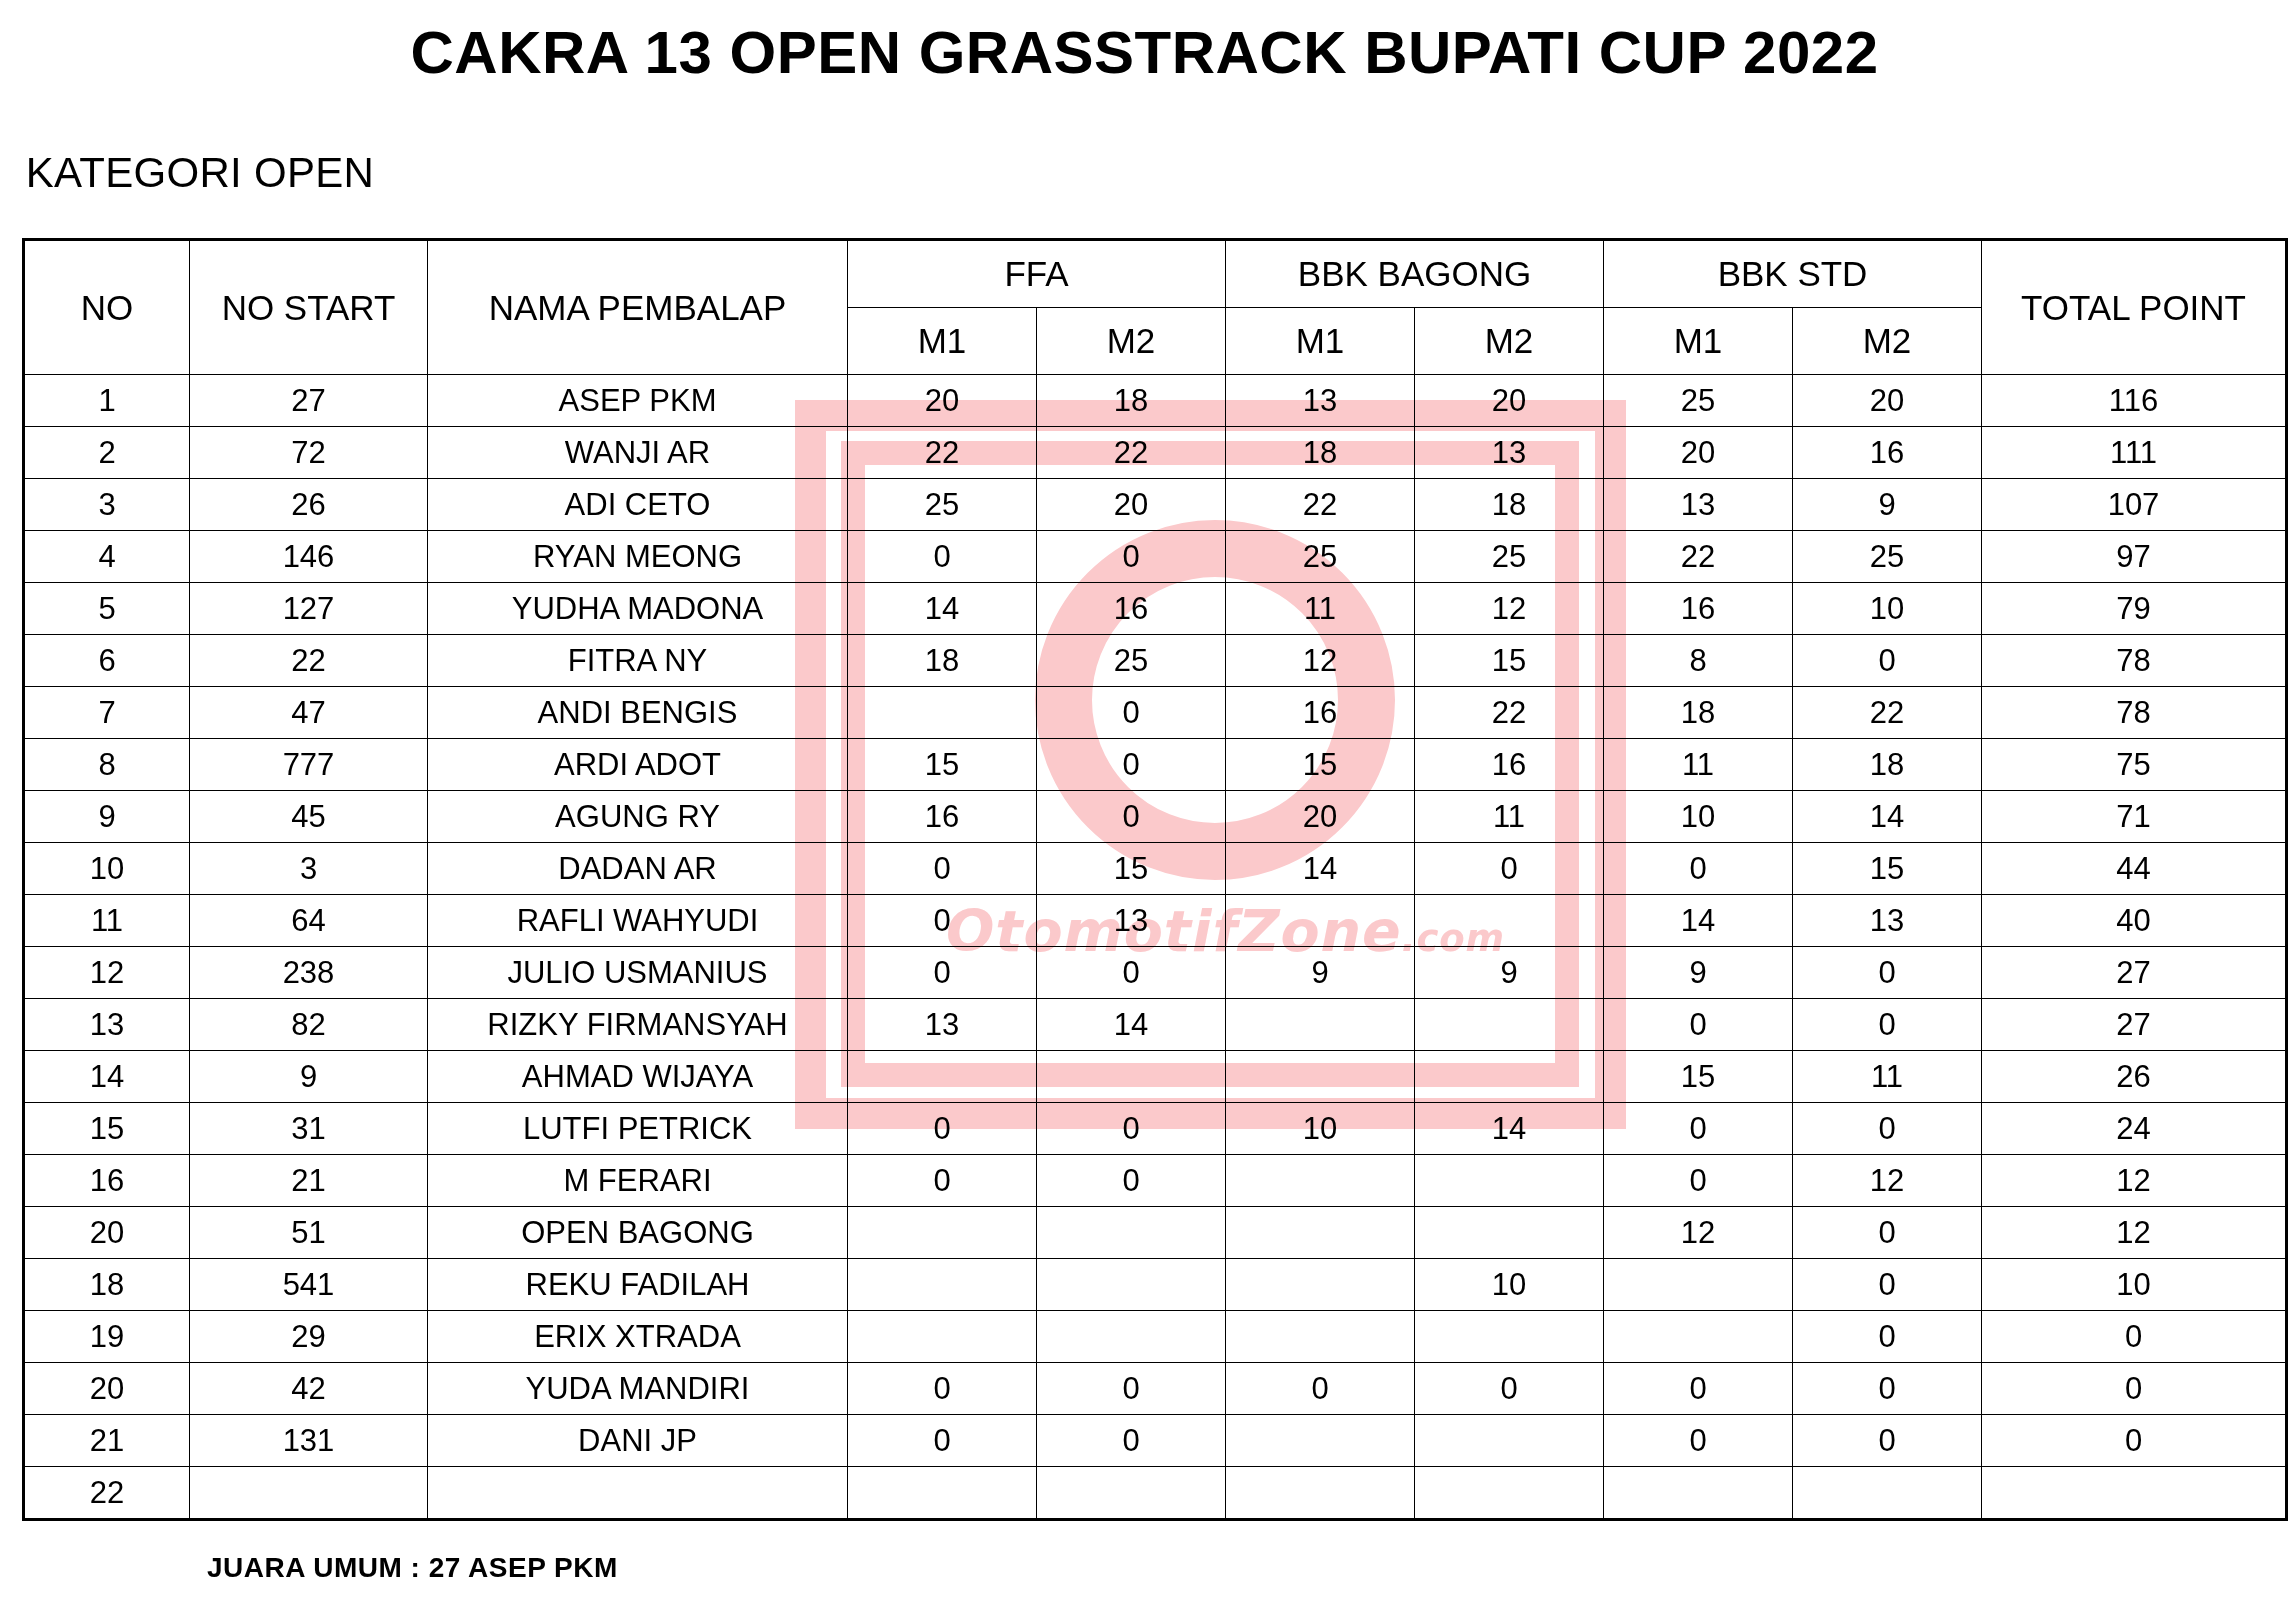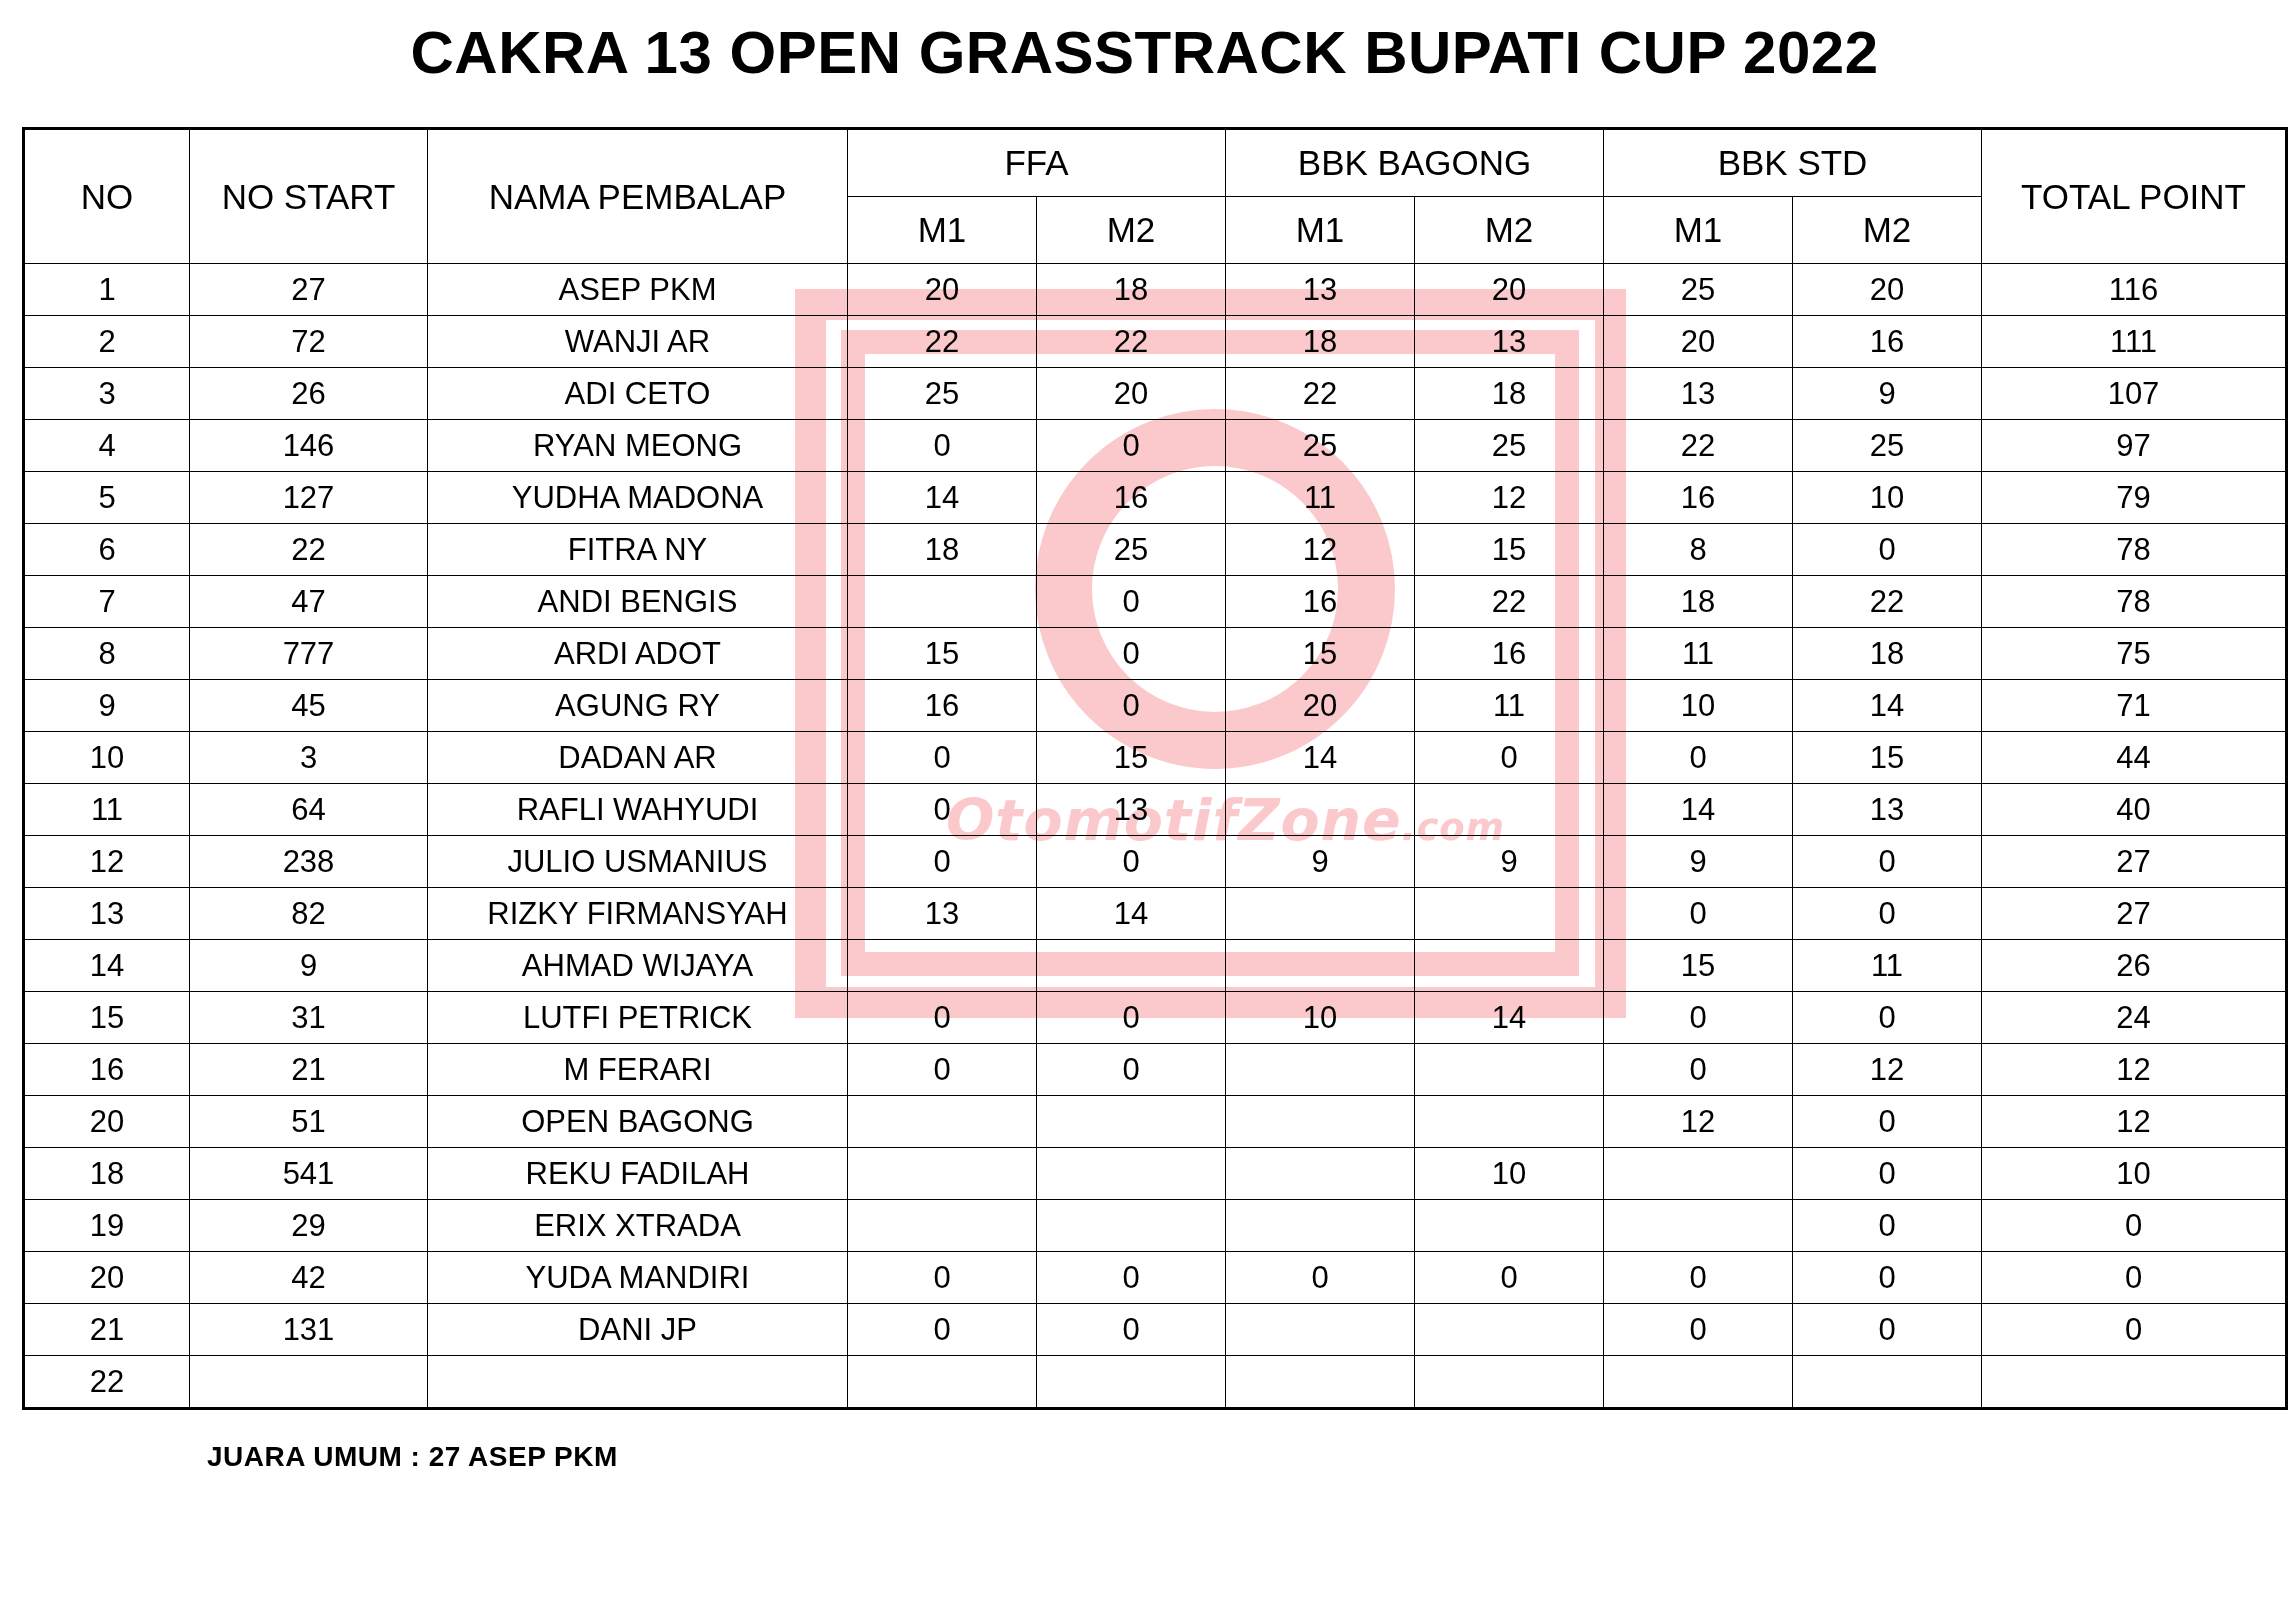--- a/index.html
+++ b/index.html
@@ -138,20 +138,21 @@
     font-size: 37px;
   }
 </style>
 </head>
 <body>
 
 <div class="page">
 
   <div class="doc-title">CAKRA 13 OPEN GRASSTRACK BUPATI CUP 2022</div>
 
+  <div class="category">KATEGORI OPEN</div>
 
   <div class="table-wrap">
 
     <div class="watermark">
       <div class="wm-frame-outer"></div>
       <div class="wm-frame-inner"></div>
       <div class="wm-ring"></div>
       <div class="wm-band"></div>
       <div class="wm-text"><span>OtomotifZone</span><span class="dotcom">.com</span></div>
     </div>

